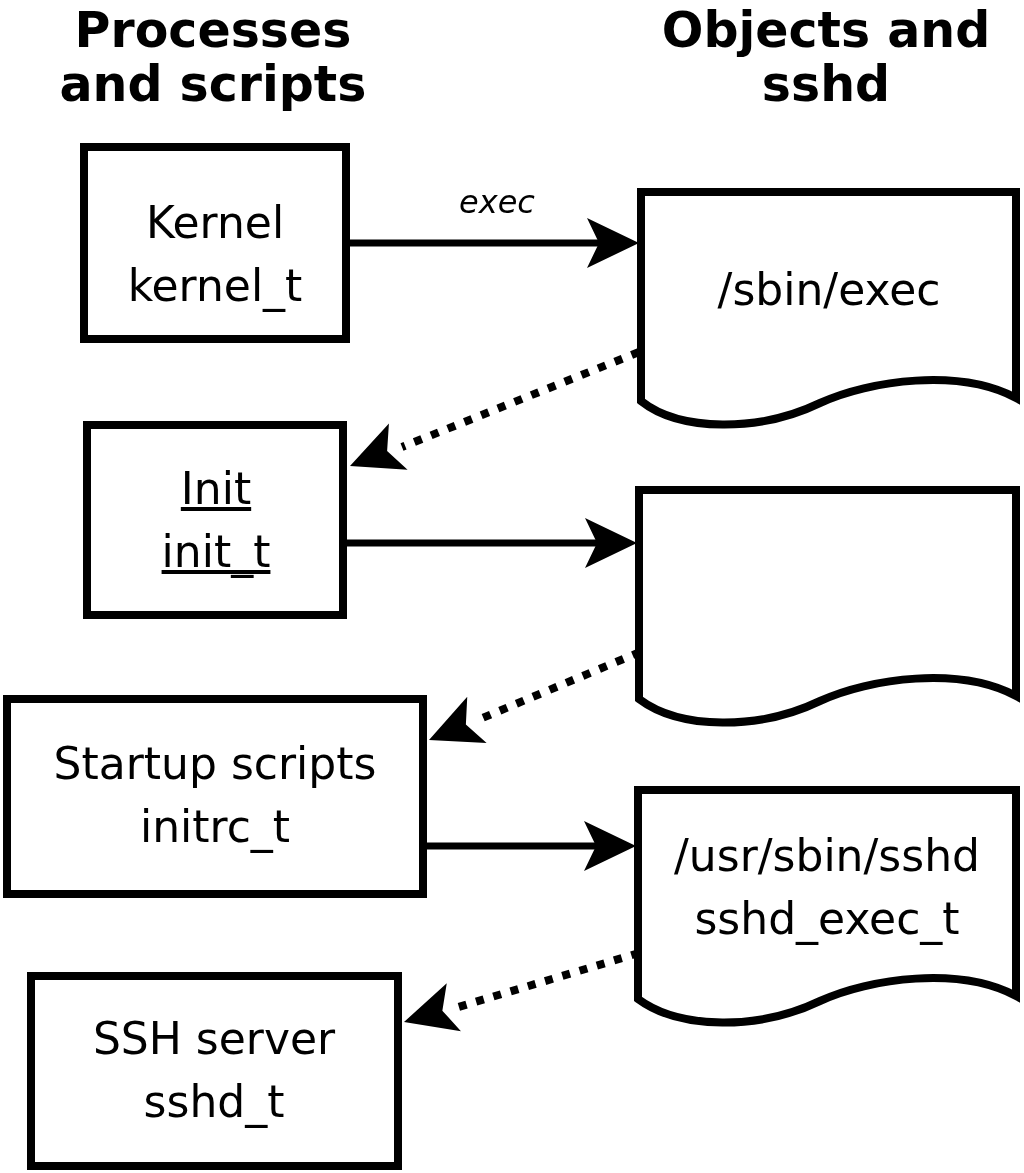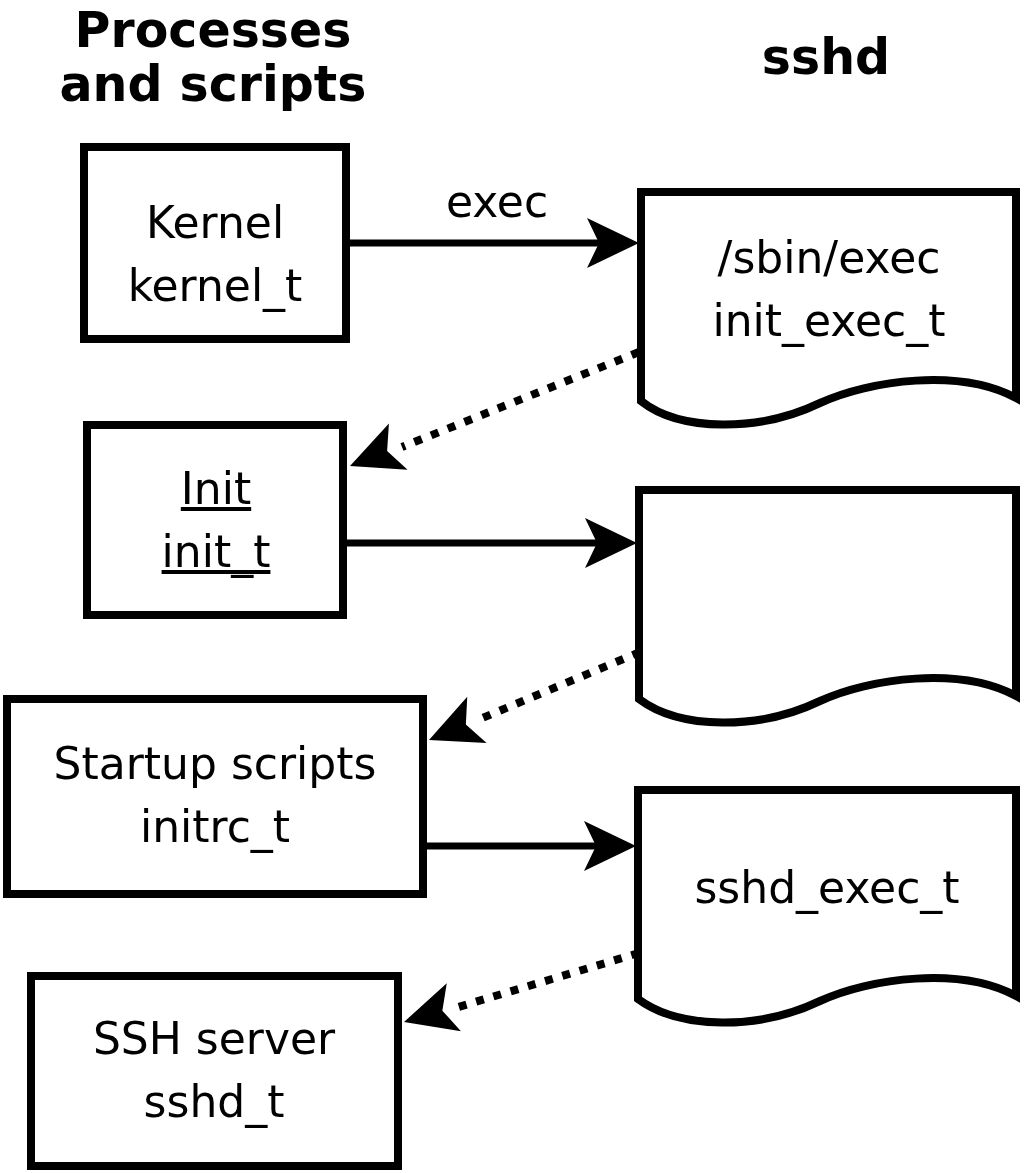--- a/index.html
+++ b/index.html
@@ -14,21 +14,21 @@
   }
   .shapes { position: absolute; left: 0; top: 0; }
   .label {
     position: absolute;
     transform: translate(-50%, -50%);
     text-align: center;
     white-space: nowrap;
   }
   .node-label { font-size: 44px; line-height: 63px; }
   .header { font-weight: bold; font-size: 49px; line-height: 54px; }
-  .edge-label { font-size: 44px; line-height: 44px; }
+  .edge-label { font-size: 32px; line-height: 44px; font-style: italic; }
   .box, .doc { fill: #ffffff; stroke: #000000; stroke-width: 8; }
   .solid-line { stroke: #000000; stroke-width: 7; fill: none; }
   .dotted-line { stroke: #000000; stroke-width: 8; fill: none; stroke-dasharray: 8 10; }
   .head { fill: #000000; stroke: none; }
 </style>
 </head>
 <body>
 
 <div class="canvas">
 
@@ -74,20 +74,21 @@
         <polygon class="head" points="0,0 -52,-25 -40,0 -52,25"></polygon>
       </g>
     </g>
   </svg>
 
   <div class="label header" style="left:213px; top:58px;">
     <div>Processes</div>
     <div>and scripts</div>
   </div>
   <div class="label header" style="left:826px; top:58px;">
+    <div>Objects and</div>
     <div>sshd</div>
   </div>
 
   <div class="label node-label" style="left:215px; top:254px;">
     <div>Kernel</div>
     <div>kernel_t</div>
   </div>
   <div class="label node-label" style="left:216px; top:520px;text-decoration:underline;">
     <div>Init</div>
     <div>init_t</div>
@@ -96,21 +97,21 @@
     <div>SSH server</div>
     <div>sshd_t</div>
   </div>
   <div class="label node-label" style="left:215px; top:795px;">
     <div>Startup scripts</div>
     <div>initrc_t</div>
   </div>
 
   <div class="label node-label" style="left:829px; top:289px;">
     <div>/sbin/exec</div>
-    <div>init_exec_t</div>
   </div>
   <div class="label node-label" style="left:827px; top:887px;">
+    <div>/usr/sbin/sshd</div>
     <div>sshd_exec_t</div>
   </div>
 
   <div class="label edge-label" style="left:497px; top:202px;">exec</div>
 
 </div>
 
 </body></html>

